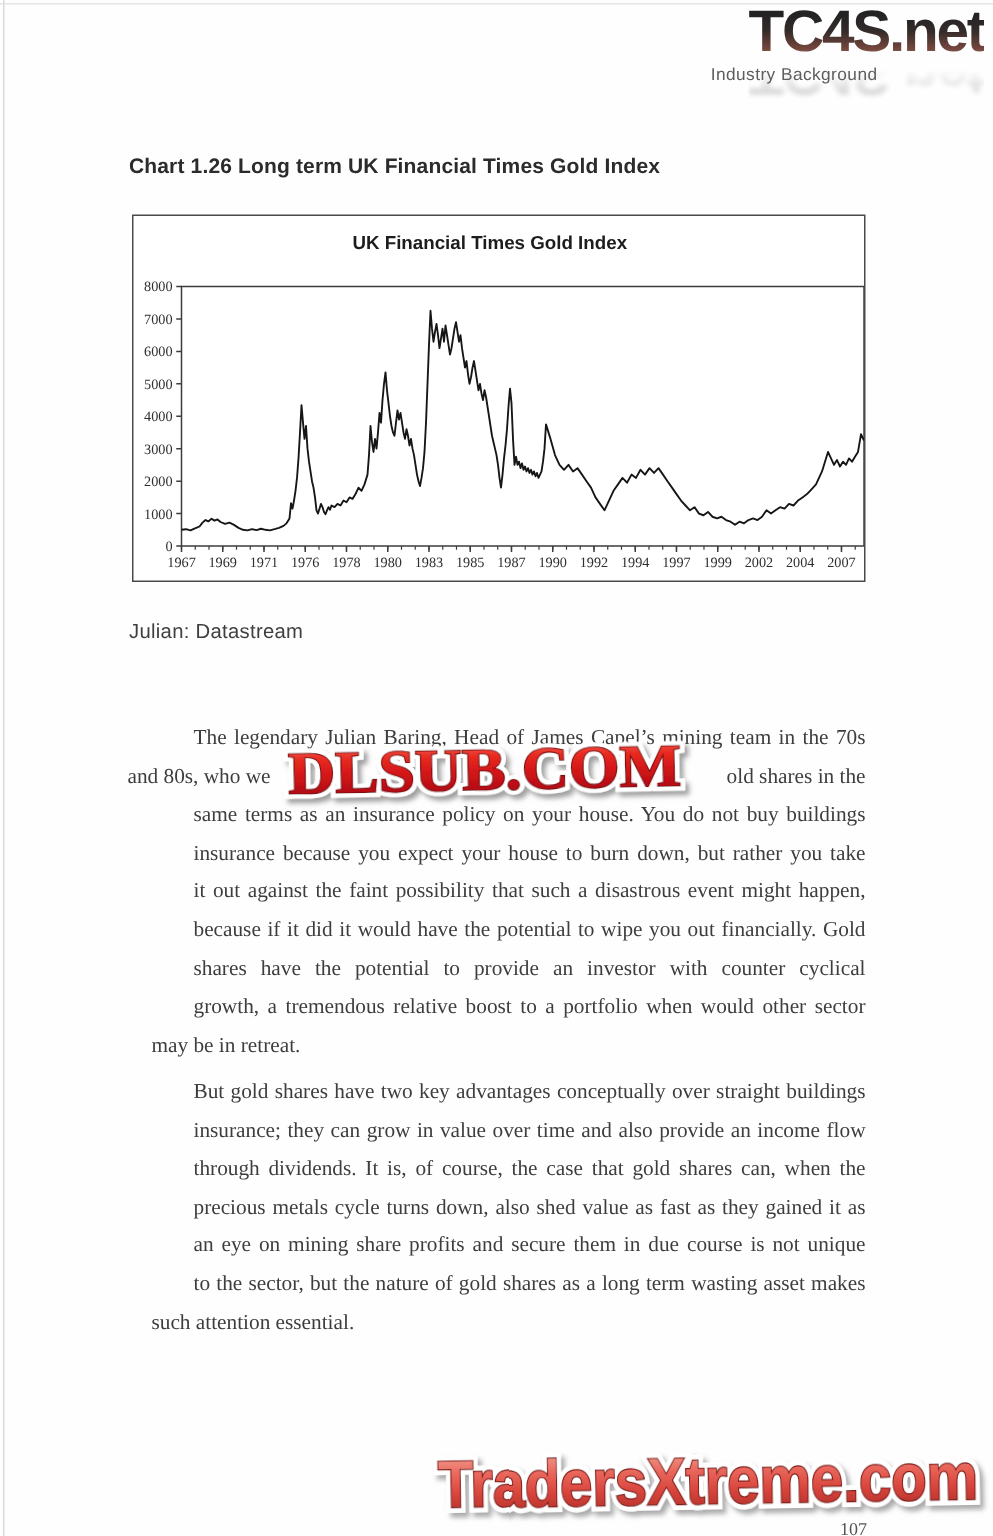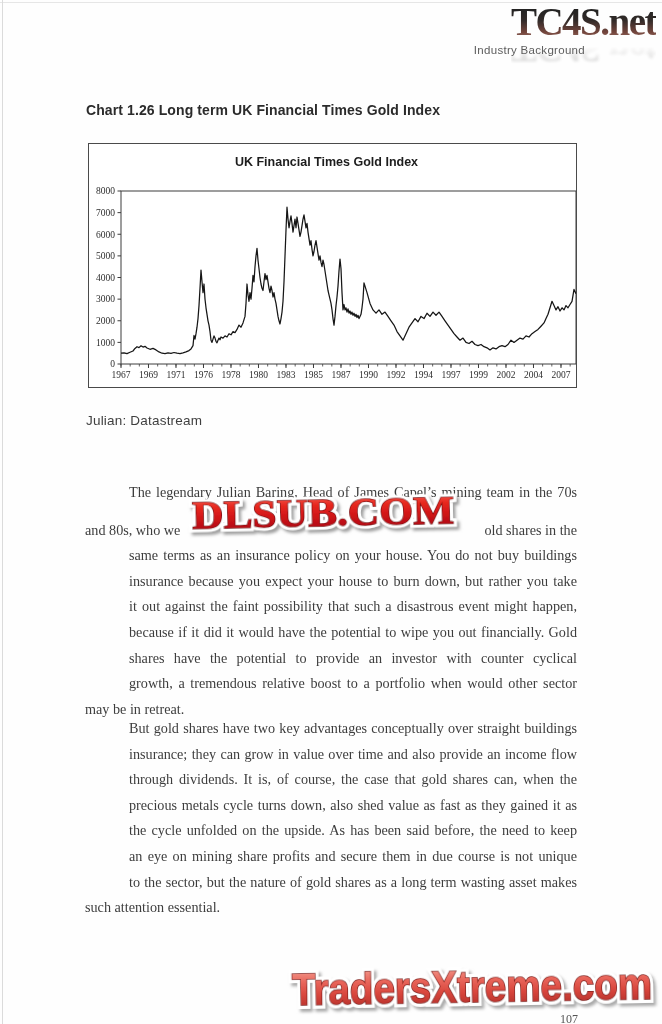--- a/index.html
+++ b/index.html
@@ -3,21 +3,21 @@
 <meta charset="utf-8">
 <style>
   html,body{margin:0;padding:0;background:#ffffff;}
   .page{position:relative;width:662px;height:1024px;background:#fefefe;overflow:hidden;
         font-family:"Liberation Serif",serif;}
   .scan-edge-left{position:absolute;left:2px;top:0;width:1px;height:100%;background:#cfcfcf;opacity:.75;}
   .scan-edge-top{position:absolute;left:0;top:2px;width:100%;height:1px;background:#dcdcdc;opacity:.7;}
 
   
   .logo-wrap{position:absolute;top:2px;right:6px;text-align:right;line-height:1;}
-  .logo{font-family:Liberation Serif, serif;font-weight:700;font-size:39px;letter-spacing:-1.5px;
+  .logo{font-family:Liberation Sans, sans-serif;font-weight:700;font-size:39px;letter-spacing:-1.5px;
         background:linear-gradient(180deg,#232323 18%,#332b29 48%,#74463d 78%,#a57b70 100%);
         -webkit-background-clip:text;background-clip:text;color:transparent;display:inline-block;}
   .logo-reflection{display:block;transform:scaleY(-1);margin-top:-12px;opacity:.28;filter:blur(1.6px);
         -webkit-mask-image:linear-gradient(to bottom,rgba(0,0,0,.9) 0%,transparent 55%);
         mask-image:linear-gradient(to bottom,rgba(0,0,0,.9) 0%,transparent 55%);}
   .tagline{position:absolute;top:44px;right:77px;font-family:"Liberation Sans",sans-serif;
         font-size:11.5px;color:#5d5d5d;letter-spacing:.3px;z-index:3;margin-left:28px;}
 
   
   .chart-heading{position:absolute;left:86px;top:102px;font-family:"Liberation Sans",sans-serif;
@@ -28,22 +28,22 @@
   #chart-svg{position:absolute;left:0;top:0;}
 
   .source-line{position:absolute;left:86px;top:413px;font-family:"Liberation Sans",sans-serif;
         font-size:13.5px;color:#3f3f3f;letter-spacing:.2px;}
 
   
   .para{position:absolute;left:85px;width:492px;font-size:14.2px;line-height:25.6px;color:#3d3d3d;}
   .para-1{top:480px;}
   .para-2{top:716px;}
   .jline{text-align:justify;text-align-last:justify;white-space:normal;margin-left:44px;}
-  .lastline{text-align:center;text-align-last:left;}
-  .splitline{display:flex;justify-content:space-between;margin-top:12px;}
+  .lastline{text-align:center;text-align-last:left;margin-left:16px;}
+  .splitline{display:flex;justify-content:space-between;}
 
   
   .wm-center{position:absolute;left:180px;top:483px;width:286px;height:58px;transform:rotate(-1.2deg);z-index:5;}
   .wm-bottom{position:absolute;left:282px;top:953px;width:382px;height:66px;transform:rotate(-1deg);z-index:5;}
   .page-number{position:absolute;left:560px;top:1012px;font-size:12px;color:#555;z-index:6;}
 </style>
 </head>
 <body>
 
 <div class="page">
@@ -183,21 +183,20 @@
     <div class="jline">shares have the potential to provide an investor with counter cyclical</div>
     <div class="jline">growth, a tremendous relative boost to a portfolio when would other sector</div>
     <div class="lastline">may be in retreat.</div>
   </div>
 
   <div class="para para-2">
     <div class="jline">But gold shares have two key advantages conceptually over straight buildings</div>
     <div class="jline">insurance; they can grow in value over time and also provide an income flow</div>
     <div class="jline">through dividends. It is, of course, the case that gold shares can, when the</div>
     <div class="jline">precious metals cycle turns down, also shed value as fast as they gained it as</div>
-    <div class="jline">the cycle unfolded on the upside. As has been said before, the need to keep</div>
     <div class="jline">an eye on mining share profits and secure them in due course is not unique</div>
     <div class="jline">to the sector, but the nature of gold shares as a long term wasting asset makes</div>
     <div class="lastline">such attention essential.</div>
   </div>
 
   <svg class="wm-center" viewBox="0 0 286 58" xmlns="http://www.w3.org/2000/svg">
     <defs>
       <linearGradient id="wmGrad1" x1="0" y1="0" x2="0" y2="1">
         <stop offset="0" stop-color="#f4786c"></stop>
         <stop offset="0.32" stop-color="#e82a20"></stop>

